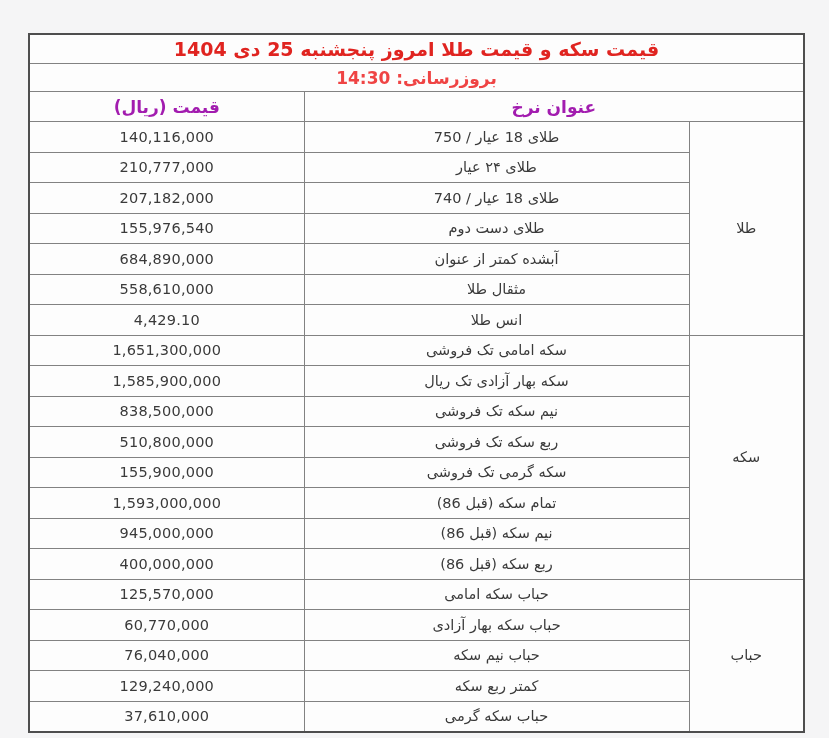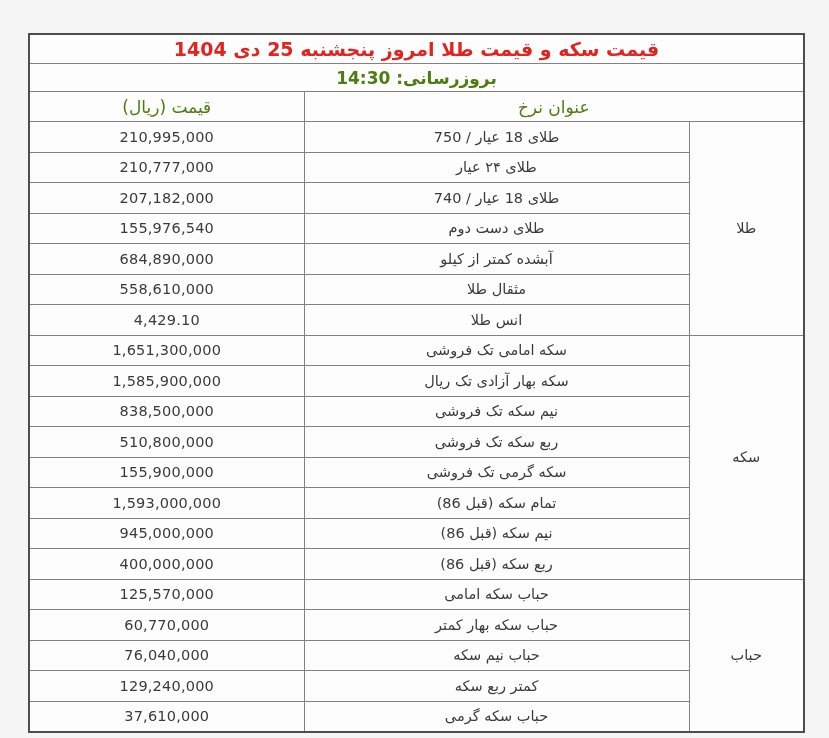--- a/index.html
+++ b/index.html
@@ -38,27 +38,27 @@
   tr.title-row td {
     height: 28px;
     font-size: 19px;
     font-weight: bold;
     color: #e02420;
   }
   tr.update-row td {
     height: 27px;
     font-size: 17px;
     font-weight: bold;
-    color: #4d7c0f;
+    color: #ef4444;
   }
   tr.header-row td {
     height: 29px;
     font-size: 17px;
-    font-weight: normal;
-    color: #4d7c0f;
+    font-weight: bold;
+    color: #a21caf;
   }
   tr.data-row td {
     height: 29.5px;
     font-size: 14.5px;
     color: #3a3a3a;
   }
   td.category-cell {
     font-size: 14.5px;
     color: #333333;
   }
@@ -87,36 +87,36 @@
         <td colspan="3">بروزرسانی: 14:30</td>
       </tr>
       <tr class="header-row">
         <td colspan="2">عنوان نرخ</td>
         <td>قیمت (ریال)</td>
       </tr>
 
       <tr class="data-row">
         <td class="category-cell" rowspan="7">طلا</td>
         <td>طلای 18 عیار / 750</td>
-        <td class="price-cell">210,995,000</td>
+        <td class="price-cell">140,116,000</td>
       </tr>
       <tr class="data-row">
         <td>طلای ۲۴ عیار</td>
         <td class="price-cell">210,777,000</td>
       </tr>
       <tr class="data-row">
         <td>طلای 18 عیار / 740</td>
         <td class="price-cell">207,182,000</td>
       </tr>
       <tr class="data-row">
         <td>طلای دست دوم</td>
         <td class="price-cell">155,976,540</td>
       </tr>
       <tr class="data-row">
-        <td>آبشده کمتر از کیلو</td>
+        <td>آبشده کمتر از عنوان</td>
         <td class="price-cell">684,890,000</td>
       </tr>
       <tr class="data-row">
         <td>مثقال طلا</td>
         <td class="price-cell">558,610,000</td>
       </tr>
       <tr class="data-row">
         <td>انس طلا</td>
         <td class="price-cell">4,429.10</td>
       </tr>
@@ -154,21 +154,21 @@
         <td>ربع سکه (قبل 86)</td>
         <td class="price-cell">400,000,000</td>
       </tr>
 
       <tr class="data-row">
         <td class="category-cell" rowspan="5">حباب</td>
         <td>حباب سکه امامی</td>
         <td class="price-cell">125,570,000</td>
       </tr>
       <tr class="data-row">
-        <td>حباب سکه بهار کمتر</td>
+        <td>حباب سکه بهار آزادی</td>
         <td class="price-cell">60,770,000</td>
       </tr>
       <tr class="data-row">
         <td>حباب نیم سکه</td>
         <td class="price-cell">76,040,000</td>
       </tr>
       <tr class="data-row">
         <td>کمتر ربع سکه</td>
         <td class="price-cell">129,240,000</td>
       </tr>

